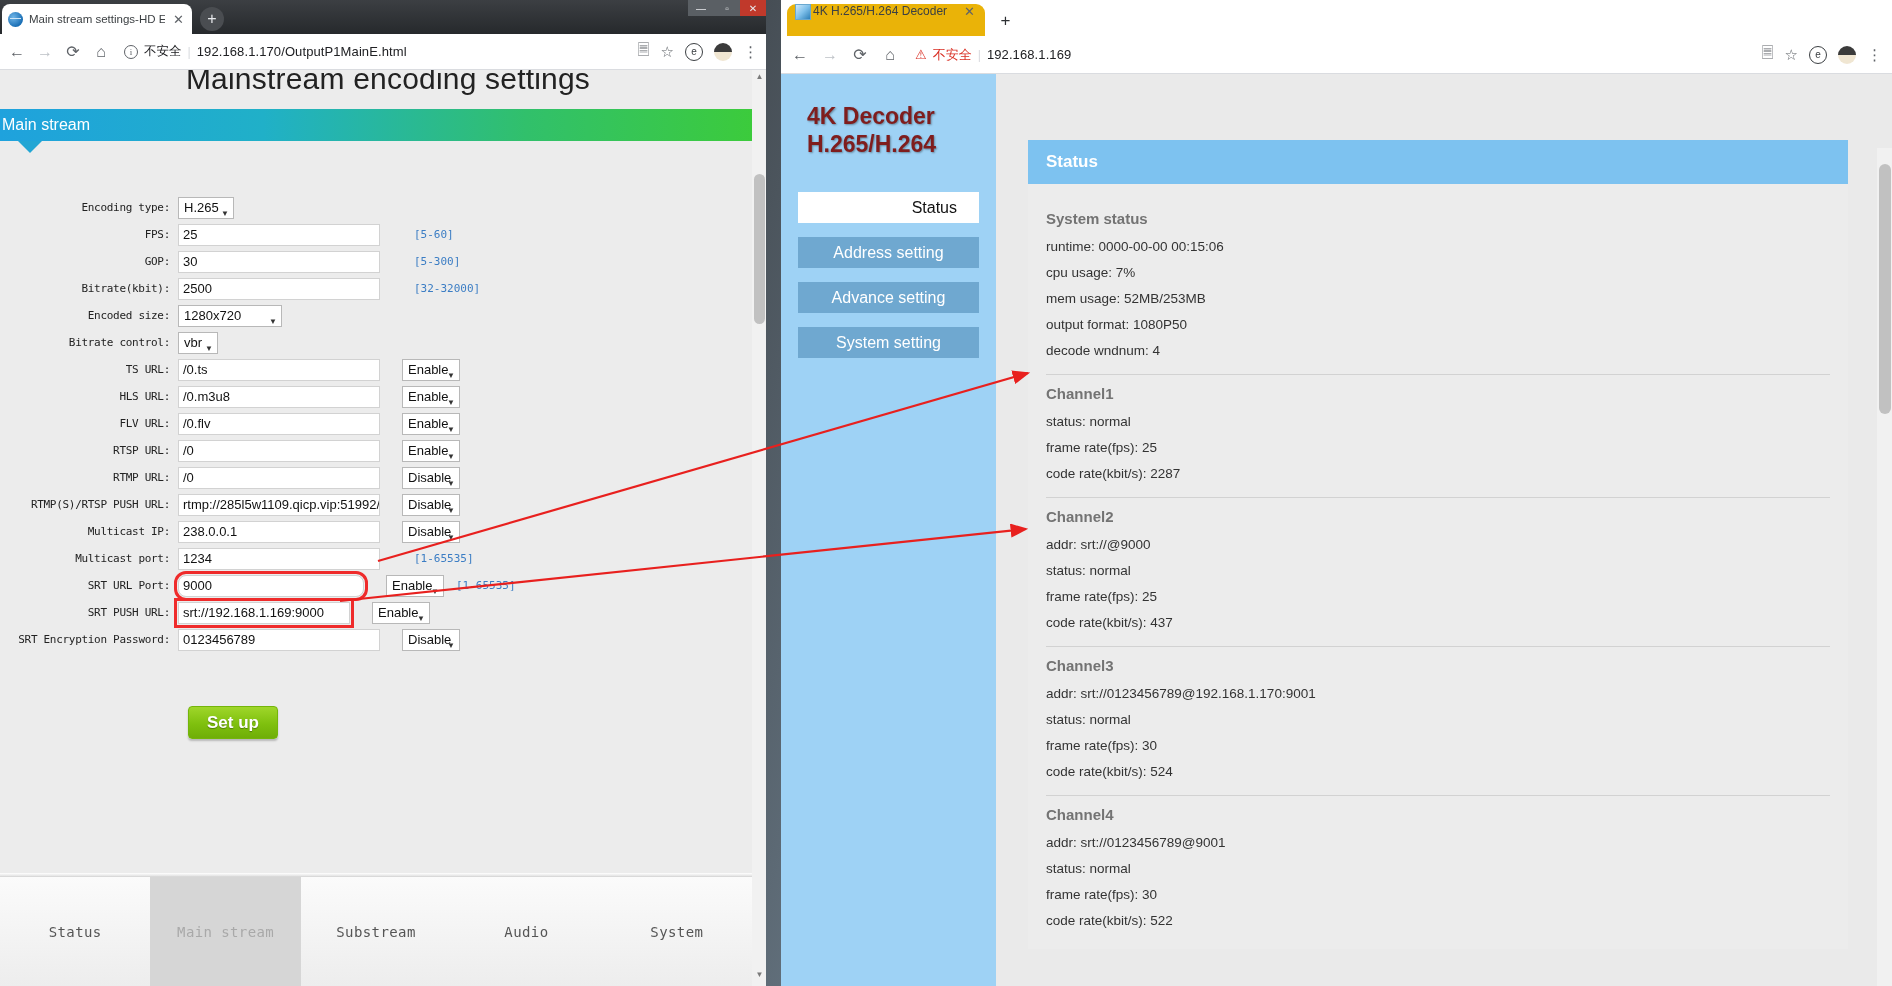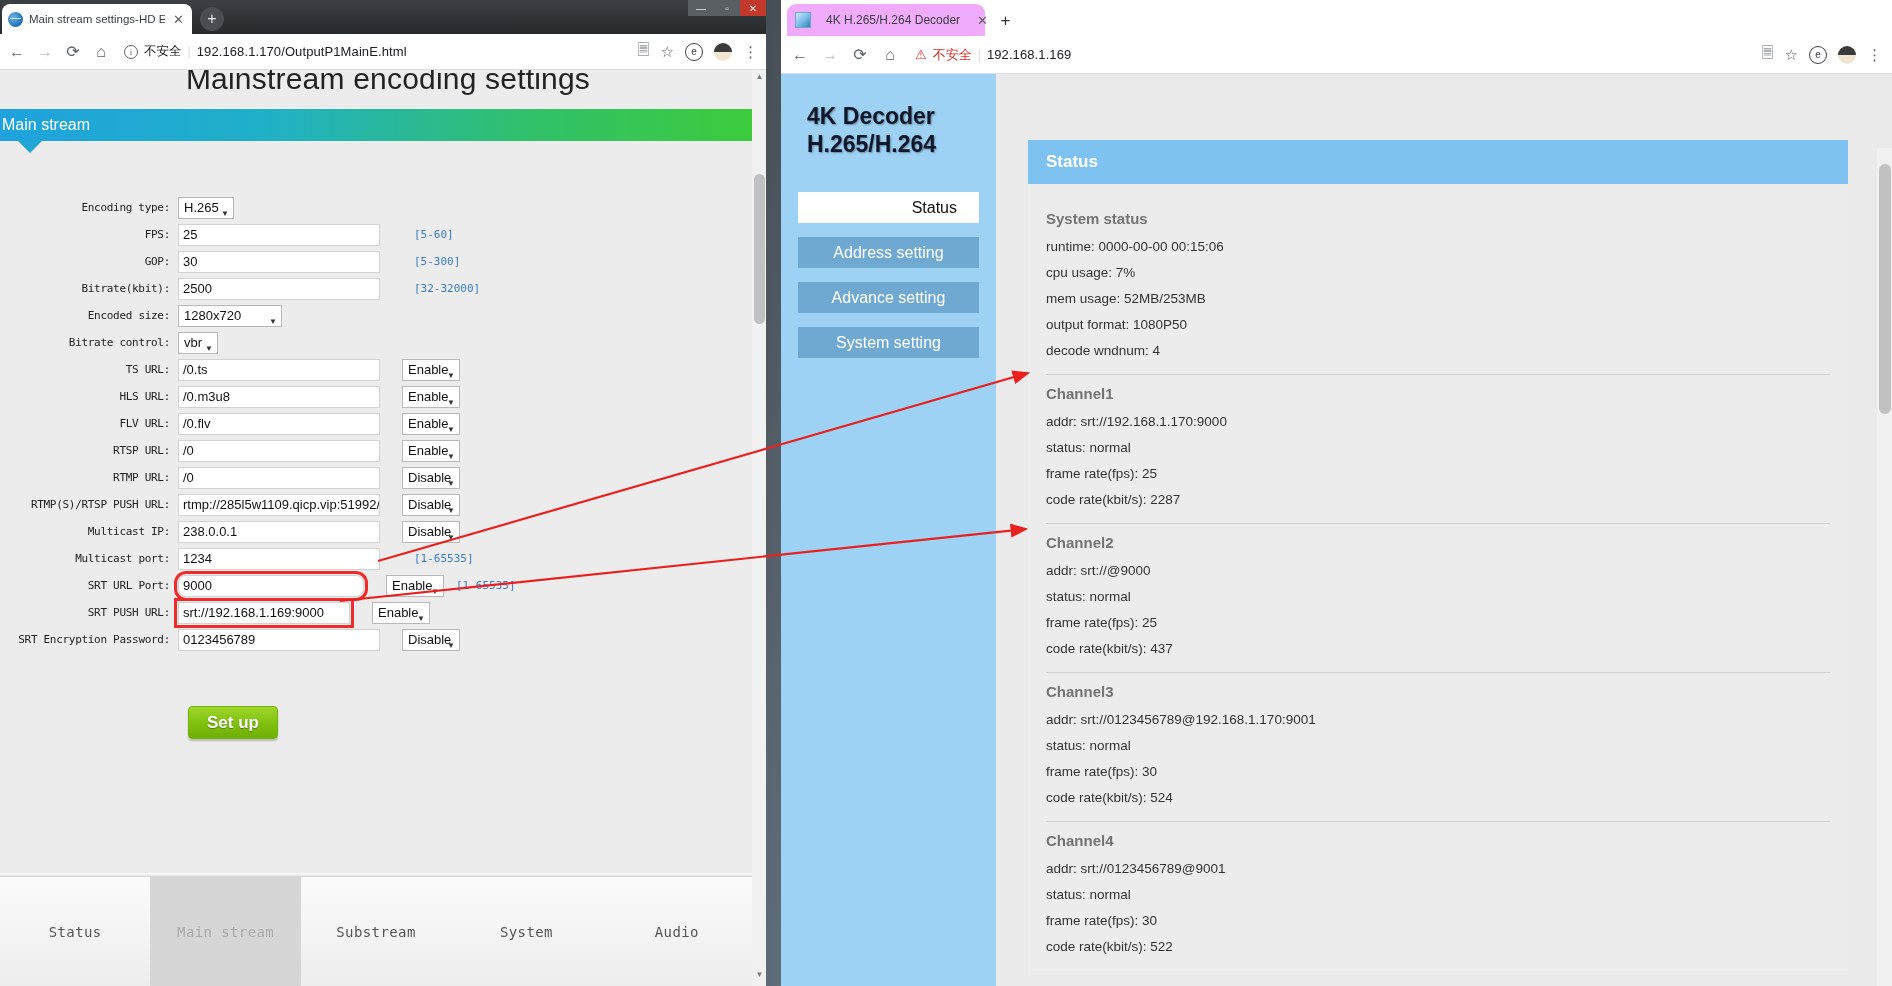--- a/index.html
+++ b/index.html
@@ -168,22 +168,22 @@
                 background: linear-gradient(180deg,#fff,#e4e4e4); }
 
   
   .win-right {
     position: absolute; left: 781px; top: 0; width: 1111px; height: 986px;
     background: #fff; overflow: hidden;
   }
   .r-tabstrip { height: 36px; position: relative; background: transparent; }
   .r-tab {
     position: absolute; left: 6px; top: 4px; height: 32px; width: 198px;
-    background: #f0abfc; border-radius: 9px 9px 0 0;
-    display: flex; align-items: center; padding: 0 8px; gap: 15px;
+    background: #eab308; border-radius: 9px 9px 0 0;
+    display: flex; padding: 0 8px; gap: 2px;
   }
   .r-fav {
     width: 16px; height: 16px; flex: 0 0 auto;
     background: linear-gradient(135deg,#cfe9fb 0%, #7fc0ea 50%, #2d7fb8 100%);
     border: 1px solid #6aa8cf;
   }
   .r-tab-title { font-size: 12px; color: #3c4043; white-space: nowrap; flex: 1 1 auto; }
   .r-newtab {
     position: absolute; left: 212px; top: 8px; width: 25px; height: 25px; border-radius: 50%;
     background: rgba(255,255,255,.55); color: #2d3033;
@@ -198,21 +198,21 @@
 
   .dec-page {
     position: absolute; top: 74px; left: 0; width: 1111px; height: 912px;
     background: #eaeaea; overflow: hidden;
   }
   .dec-sidebar {
     position: absolute; left: 0; top: 0; width: 215px; height: 912px;
     background: #9ed2f5;
   }
   .dec-logo {
-    margin: 28px 0 0 26px; color: #0f172a; font-size: 23px; font-weight: bold; line-height: 1.22;
+    margin: 28px 0 0 26px; color: #7f1d1d; font-size: 23px; font-weight: bold; line-height: 1.22;
     text-shadow: 1px 1px 2px rgba(0,0,0,.35);
   }
   .dec-menu { margin-top: 34px; padding: 0 17px; display: flex; flex-direction: column; gap: 14px; }
   .dec-item {
     height: 31px; background: #6fa8d0; color: #fff; font-size: 16px;
     display: flex; align-items: center; justify-content: center;
   }
   .dec-item.active { background: #fff; color: #111; justify-content: flex-end; padding-right: 22px; }
 
   .dec-main { position: absolute; left: 247px; top: 66px; width: 820px; }
@@ -398,22 +398,22 @@
           </div>
         </div>
 
       <div class="setup-btn">Set up</div>
 
       <div class="enc-navdiv"></div>
       <div class="enc-bottomnav" id="enc-nav">
           <div class="nav-tab">Status</div>
           <div class="nav-tab active">Main stream</div>
           <div class="nav-tab">Substream</div>
+          <div class="nav-tab">Audio</div>
           <div class="nav-tab">System</div>
-          <div class="nav-tab">Audio</div>
         </div>
 
       <div class="enc-scroll">
         <div class="enc-up">▲</div>
         <div class="enc-thumb"></div>
         <div class="enc-dn">▼</div>
       </div>
     </div>
   </div>
 
@@ -468,21 +468,20 @@
         </div>
         <div class="dec-card-body" id="dec-body">
             <div class="sec-title">System status</div>
             <div class="sec-line">runtime: 0000-00-00 00:15:06</div>
             <div class="sec-line">cpu usage: 7%</div>
             <div class="sec-line">mem usage: 52MB/253MB</div>
             <div class="sec-line">output format: 1080P50</div>
             <div class="sec-line">decode wndnum: 4</div>
             <div class="hr"></div>
             <div class="sec-title">Channel1</div>
-            <div class="sec-line">addr: srt://192.168.1.170:9000</div>
             <div class="sec-line">status: normal</div>
             <div class="sec-line">frame rate(fps): 25</div>
             <div class="sec-line">code rate(kbit/s): 2287</div>
             <div class="hr"></div>
             <div class="sec-title">Channel2</div>
             <div class="sec-line">addr: srt://@9000</div>
             <div class="sec-line">status: normal</div>
             <div class="sec-line">frame rate(fps): 25</div>
             <div class="sec-line">code rate(kbit/s): 437</div>
             <div class="hr"></div>

